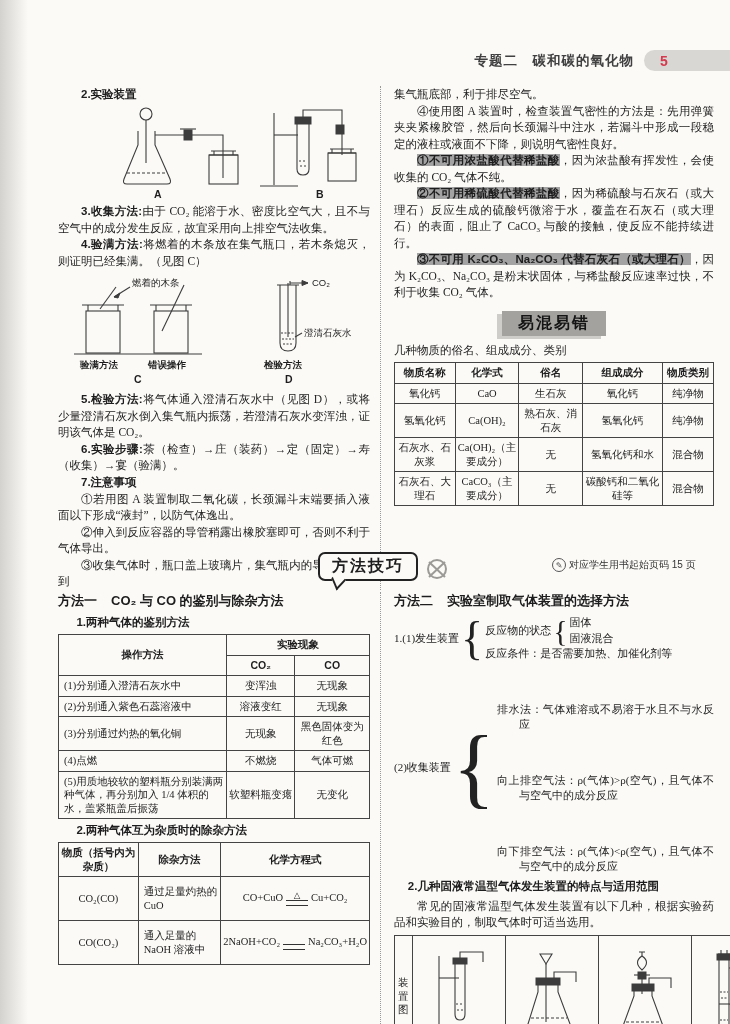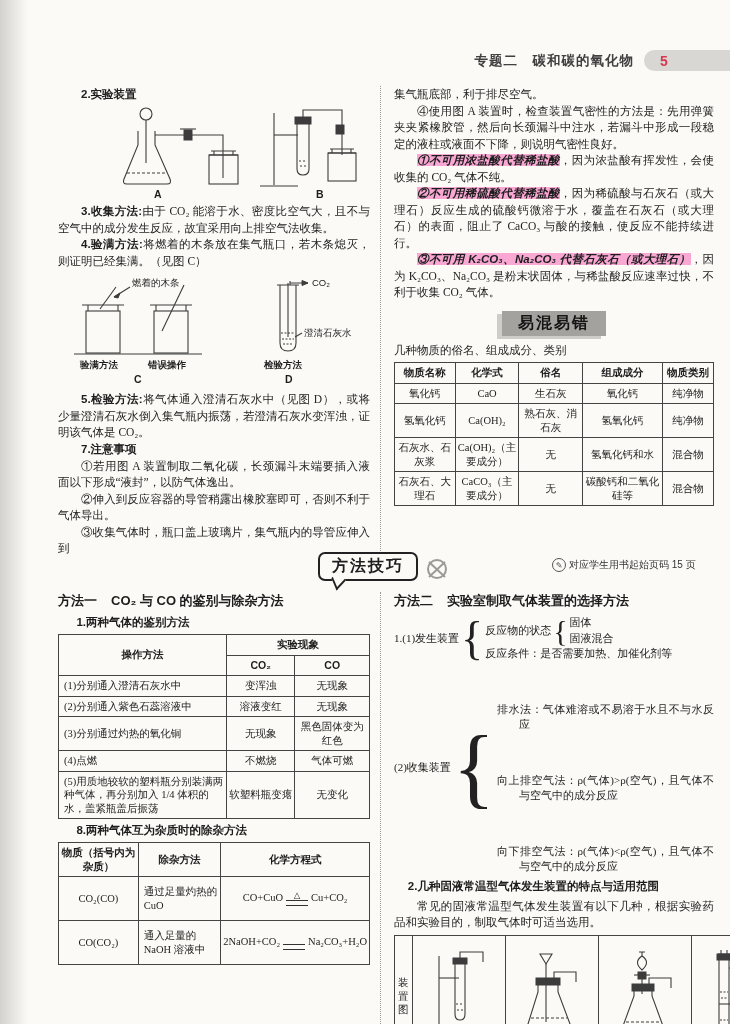--- a/index.html
+++ b/index.html
@@ -14,21 +14,21 @@
   .page-pill b{color:#d4394e;font-size:14px;margin-left:16px;font-family:"Liberation Sans",sans-serif;}
   
   .top-sec{position:absolute;top:86px;left:58px;width:658px;display:flex;}
   .bot-sec{position:absolute;top:592px;left:58px;width:658px;display:flex;}
   .colL{width:312px;padding-right:10px;border-right:1px dotted #999;}
   .colR{width:320px;padding-left:13px;}
   p.t{font-size:11.5px;line-height:16.5px;margin:0;text-indent:2em;text-align:justify;}
   p.t0{text-indent:0;}
   .lead{font-weight:bold;font-family:"Liberation Sans",sans-serif;font-size:11.5px;}
   .sec-num{font-weight:bold;font-family:"Liberation Sans",sans-serif;font-size:11.5px;line-height:17px;margin:0;text-indent:2em;}
-  .hl{background:#f9a8d4;font-weight:bold;font-family:"Liberation Sans",sans-serif;font-style:italic;}
+  .hl{background:#a3a3a3;font-weight:bold;font-family:"Liberation Sans",sans-serif;}
   
   .fig{position:relative;margin:2px 0;}
   .fig svg{display:block;}
   .flabel{position:absolute;font-size:9.5px;line-height:11px;white-space:nowrap;font-family:"Liberation Sans",sans-serif;}
   .fcap{font-weight:bold;}
   .fletter{font-weight:bold;font-size:10.5px;}
   
   .mix-badge-wrap{text-align:center;margin:10px 0 6px;}
   .mix-badge{display:inline-block;background:#a3a29e;color:#151515;font-weight:bold;font-size:16px;
     font-family:"Liberation Sans",sans-serif;padding:2px 16px;box-shadow:-5px 3px 0 #cecdc9;letter-spacing:2px;}
@@ -147,20 +147,21 @@
         <span class="flabel fcap" style="left:22px;top:88px;">验满方法</span>
         <span class="flabel fcap" style="left:90px;top:88px;">错误操作</span>
         <span class="flabel fletter" style="left:76px;top:103px;">C</span>
         <span class="flabel" style="left:254px;top:6px;">CO₂</span>
         <span class="flabel" style="left:246px;top:56px;">澄清石灰水</span>
         <span class="flabel fcap" style="left:206px;top:88px;">检验方法</span>
         <span class="flabel fletter" style="left:227px;top:103px;">D</span>
       </div>
 
       <p class="t"><span class="lead">5.检验方法:</span><span>将气体通入澄清石灰水中（见图 D），或将少量澄清石灰水倒入集气瓶内振荡，若澄清石灰水变浑浊，证明该气体是 CO₂。</span></p>
+      <p class="t"><span class="lead">6.实验步骤:</span><span>茶（检查）→庄（装药）→定（固定）→寿（收集）→宴（验满）。</span></p>
       <p class="sec-num">7.注意事项</p>
       <p class="t">①若用图 A 装置制取二氧化碳，长颈漏斗末端要插入液面以下形成“液封”，以防气体逸出。</p>
       <p class="t">②伸入到反应容器的导管稍露出橡胶塞即可，否则不利于气体导出。</p>
       <p class="t">③收集气体时，瓶口盖上玻璃片，集气瓶内的导管应伸入到</p>
     </div>
 
     <div class="colR">
       <p class="t t0">集气瓶底部，利于排尽空气。</p>
       <p class="t">④使用图 A 装置时，检查装置气密性的方法是：先用弹簧夹夹紧橡胶管，然后向长颈漏斗中注水，若漏斗中形成一段稳定的液柱或液面不下降，则说明气密性良好。</p>
       <p class="t"><span class="hl">①不可用浓盐酸代替稀盐酸</span><span>，因为浓盐酸有挥发性，会使收集的 CO₂ 气体不纯。</span></p>
@@ -265,21 +266,21 @@
           <td>气体可燃</td>
         </tr>
         <tr>
           <td class="lt">(5)用质地较软的塑料瓶分别装满两种气体，再分别加入 1/4 体积的水，盖紧瓶盖后振荡</td>
           <td>软塑料瓶变瘪</td>
           <td>无变化</td>
         </tr>
       </tbody>
         </table>
 
-      <p class="sub-t">8.两种气体互为杂质时的除杂方法</p>
+      <p class="sub-t">2.两种气体互为杂质时的除杂方法</p>
 
       <table class="tb">
         <tbody>
             <tr>
           <th style="width:26%">物质（括号内为杂质）</th>
           <th style="width:27%">除杂方法</th>
           <th style="width:47%">化学方程式</th>
         </tr>
         <tr style="height:44px;">
           <td>CO₂(CO)</td>

